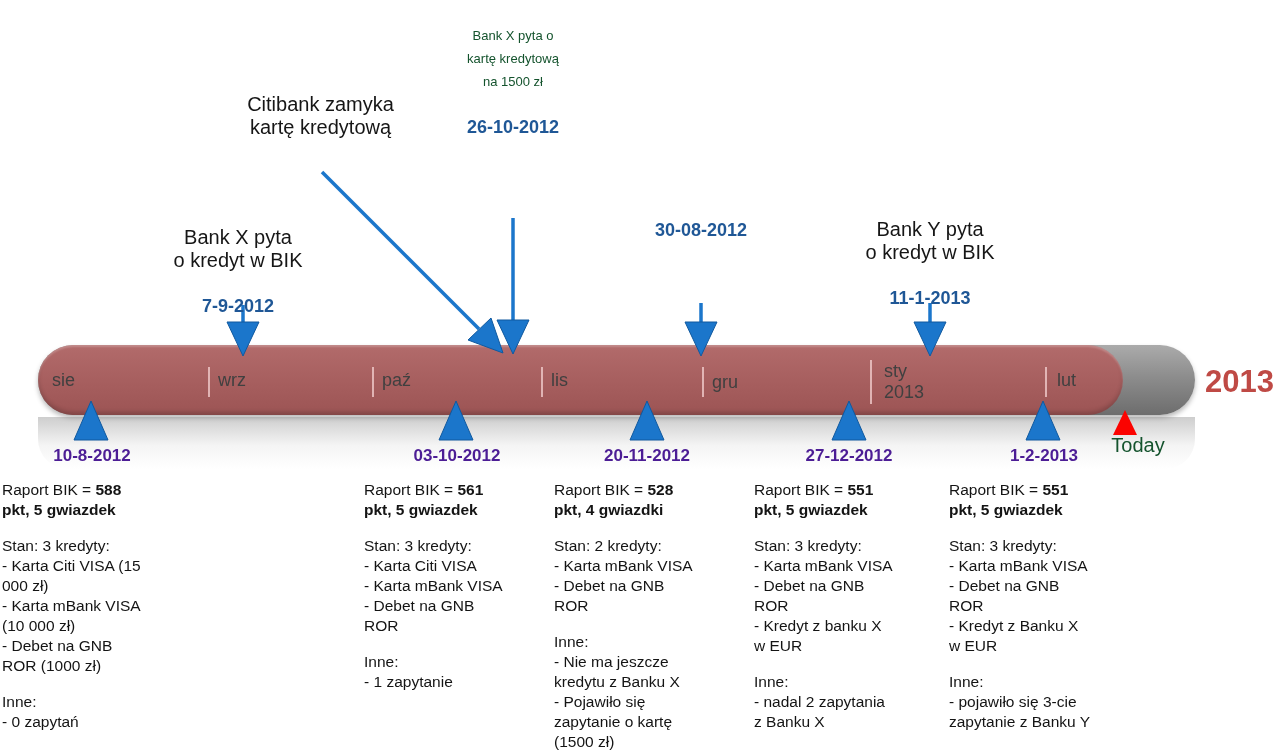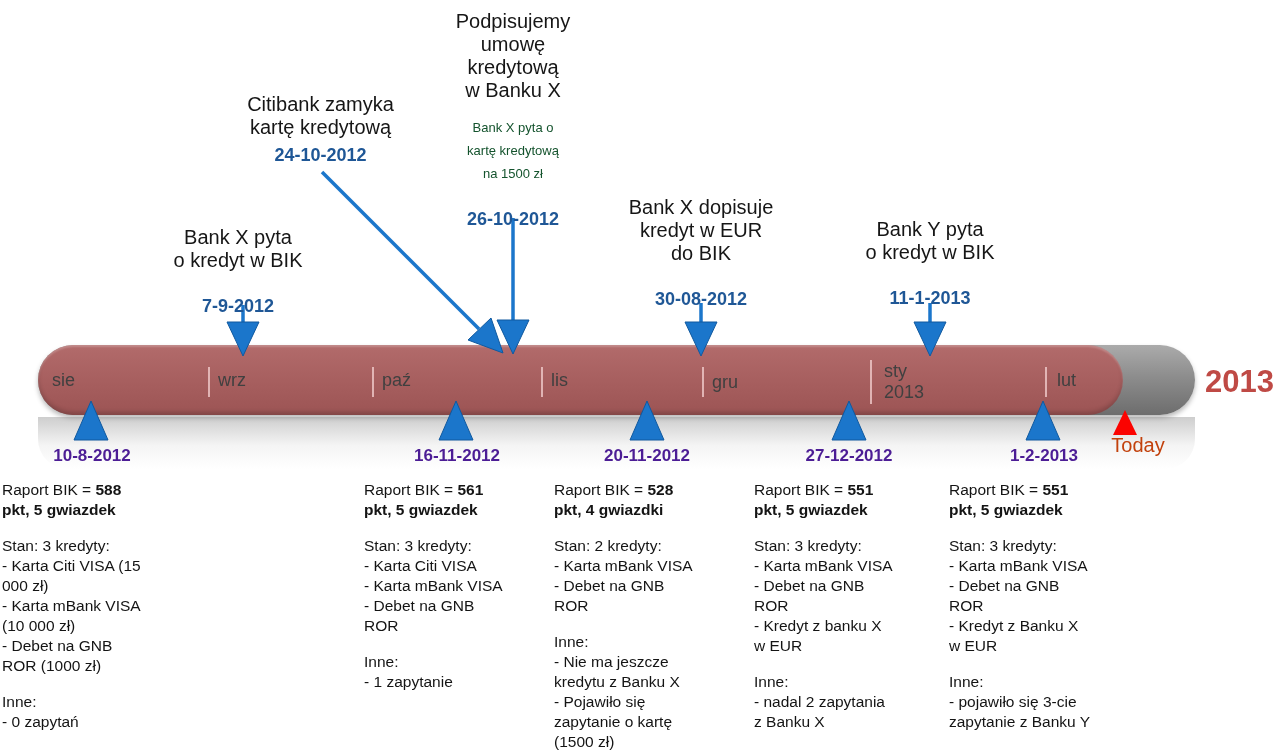--- a/index.html
+++ b/index.html
@@ -27,21 +27,21 @@
     box-shadow:inset 0 2px 2px rgba(255,255,255,0.22), inset 0 -3px 4px rgba(0,0,0,0.18);
   }
   .bar-reflection {
     left:38px; top:417px; width:1157px; height:52px; border-radius:0 0 30px 30px;
     background:linear-gradient(180deg, rgba(125,125,125,0.38) 0%, rgba(185,185,185,0.15) 55%, rgba(255,255,255,0) 100%);
   }
   .month { color:#404040; font-size:18px; line-height:21px; }
   .divider { width:2px; background:rgba(240,203,203,0.8); }
 
   .year-label { font-size:31px; font-weight:bold; color:#bf4a45; }
-  .today-label { font-size:20px; color:#c2410c; }
+  .today-label { font-size:20px; color:#14532d; }
 
   
   .rpt-date { font-size:17px; font-weight:bold; color:#4c1d95; text-align:center; }
   .rpt { font-size:15.5px; line-height:20px; text-align:left; color:#141414; }
   .rpt-head b { font-weight:bold; }
   .rpt-status, .rpt-other { white-space:pre-line; margin-top:16px; }
 
   svg.overlay { position:absolute; left:0; top:0; pointer-events:none; }
 </style>
 </head>
@@ -108,49 +108,41 @@
 
   <div class="abs ev" style="left:148px;top:226px;width:180px">
     <div class="ev-title">Bank X pyta
 o kredyt w BIK</div>
     <div class="ev-date">7-9-2012</div>
   </div>
 
   <div class="abs ev" style="left:228px;top:93px;width:185px">
     <div class="ev-title">Citibank zamyka
 kartę kredytową</div>
-    <div class="ev-date" style="margin-top:6px">24-10-2012</div>
   </div>
 
   <div class="abs ev" style="left:423px;top:10px;width:180px">
-    <div class="ev-title">Podpisujemy
-umowę
-kredytową
-w Banku X</div>
     <div class="ev-sub">Bank X pyta o
 kartę kredytową
 na 1500 zł</div>
     <div class="ev-date">26-10-2012</div>
   </div>
 
   <div class="abs ev" style="left:611px;top:196px;width:180px">
-    <div class="ev-title">Bank X dopisuje
-kredyt w EUR
-do BIK</div>
     <div class="ev-date">30-08-2012</div>
   </div>
 
   <div class="abs ev" style="left:840px;top:218px;width:180px">
     <div class="ev-title">Bank Y pyta
 o kredyt w BIK</div>
     <div class="ev-date">11-1-2013</div>
   </div>
 
   <div class="abs rpt-date" style="left:32px;top:446px;width:120px">10-8-2012</div>
-  <div class="abs rpt-date" style="left:397px;top:446px;width:120px">16-11-2012</div>
+  <div class="abs rpt-date" style="left:397px;top:446px;width:120px">03-10-2012</div>
   <div class="abs rpt-date" style="left:587px;top:446px;width:120px">20-11-2012</div>
   <div class="abs rpt-date" style="left:789px;top:446px;width:120px">27-12-2012</div>
   <div class="abs rpt-date" style="left:984px;top:446px;width:120px">1-2-2013</div>
 
   <div class="abs rpt" style="left:2px;top:480px;width:186px">
     <div class="rpt-head"><span>Raport BIK = </span><b>588</b><br><b>pkt, 5 gwiazdek</b></div>
     <div class="rpt-status">Stan: 3 kredyty:
 - Karta Citi VISA (15
 000 zł)
 - Karta mBank VISA

